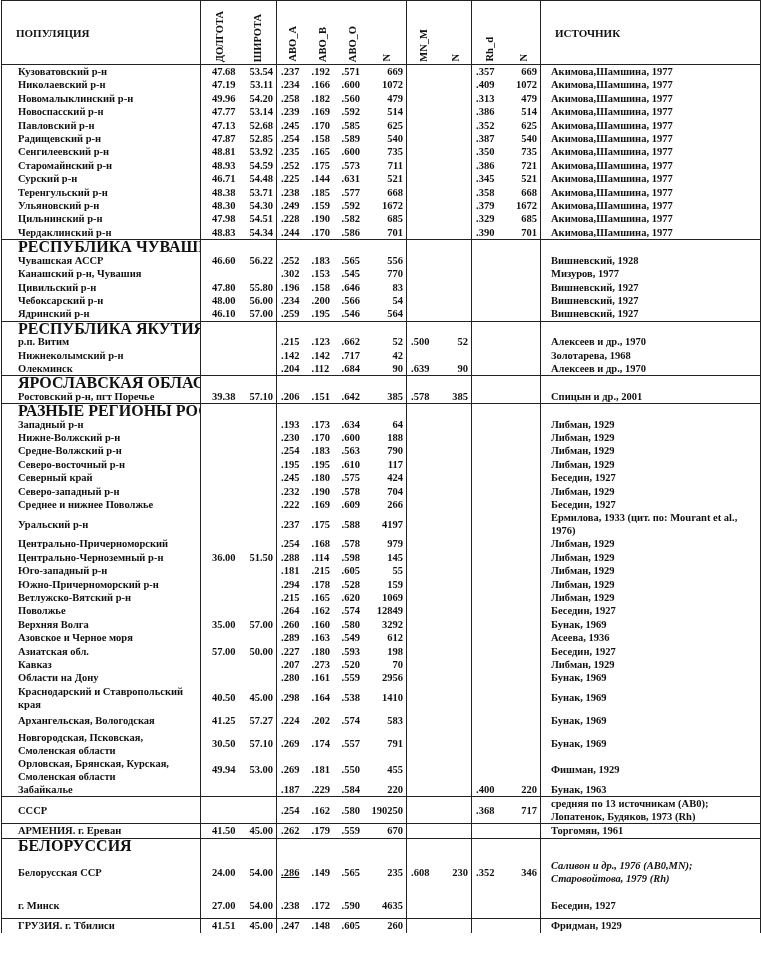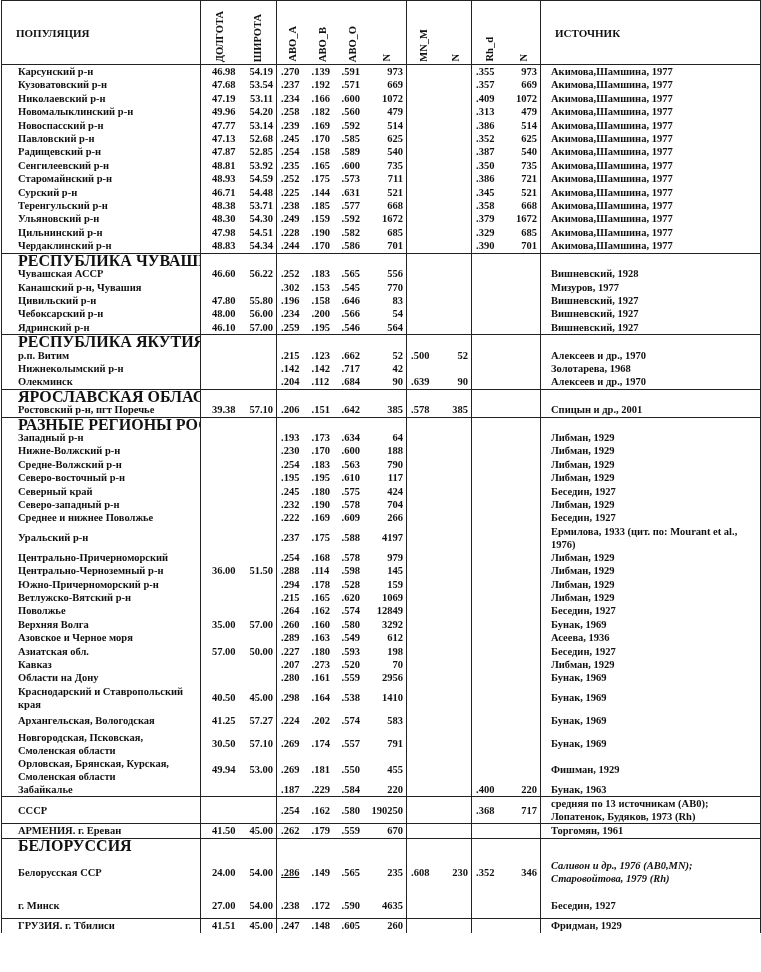--- a/index.html
+++ b/index.html
@@ -63,34 +63,20 @@
       <th class="vert b-r"><span>N</span></th>
       <th class="vert"><span>MN_M</span></th>
       <th class="vert b-r"><span>N</span></th>
       <th class="vert"><span>Rh_d</span></th>
       <th class="vert b-r"><span>N</span></th>
       <th class="src outer-r">ИСТОЧНИК</th>
     </tr>
   </thead>
   <tbody id="tbody">
       <tr>
-        <td class="name outer-l b-r">Карсунский р-н</td>
-        <td class="num">46.98</td>
-        <td class="num b-r">54.19</td>
-        <td class="frac">.270</td>
-        <td class="frac">.139</td>
-        <td class="frac">.591</td>
-        <td class="num b-r">973</td>
-        <td class="frac"></td>
-        <td class="num b-r"></td>
-        <td class="frac">.355</td>
-        <td class="num b-r">973</td>
-        <td class="src outer-r">Акимова,Шамшина, 1977</td>
-      </tr>
-      <tr>
         <td class="name outer-l b-r">Кузоватовский р-н</td>
         <td class="num">47.68</td>
         <td class="num b-r">53.54</td>
         <td class="frac">.237</td>
         <td class="frac">.192</td>
         <td class="frac">.571</td>
         <td class="num b-r">669</td>
         <td class="frac"></td>
         <td class="num b-r"></td>
         <td class="frac">.357</td>
@@ -574,20 +560,34 @@
         <td class="src outer-r">Либман, 1929</td>
       </tr>
       <tr>
         <td class="name outer-l b-r">Центрально-Черноземный р-н</td>
         <td class="num">36.00</td>
         <td class="num b-r">51.50</td>
         <td class="frac">.288</td>
         <td class="frac">.114</td>
         <td class="frac">.598</td>
         <td class="num b-r">145</td>
+        <td class="frac"></td>
+        <td class="num b-r"></td>
+        <td class="frac"></td>
+        <td class="num b-r"></td>
+        <td class="src outer-r">Либман, 1929</td>
+      </tr>
+      <tr>
+        <td class="name outer-l b-r">Юго-западный р-н</td>
+        <td class="num"></td>
+        <td class="num b-r"></td>
+        <td class="frac">.181</td>
+        <td class="frac">.215</td>
+        <td class="frac">.605</td>
+        <td class="num b-r">55</td>
         <td class="frac"></td>
         <td class="num b-r"></td>
         <td class="frac"></td>
         <td class="num b-r"></td>
         <td class="src outer-r">Либман, 1929</td>
       </tr>
       <tr>
         <td class="name outer-l b-r">Южно-Причерноморский р-н</td>
         <td class="num"></td>
         <td class="num b-r"></td>

